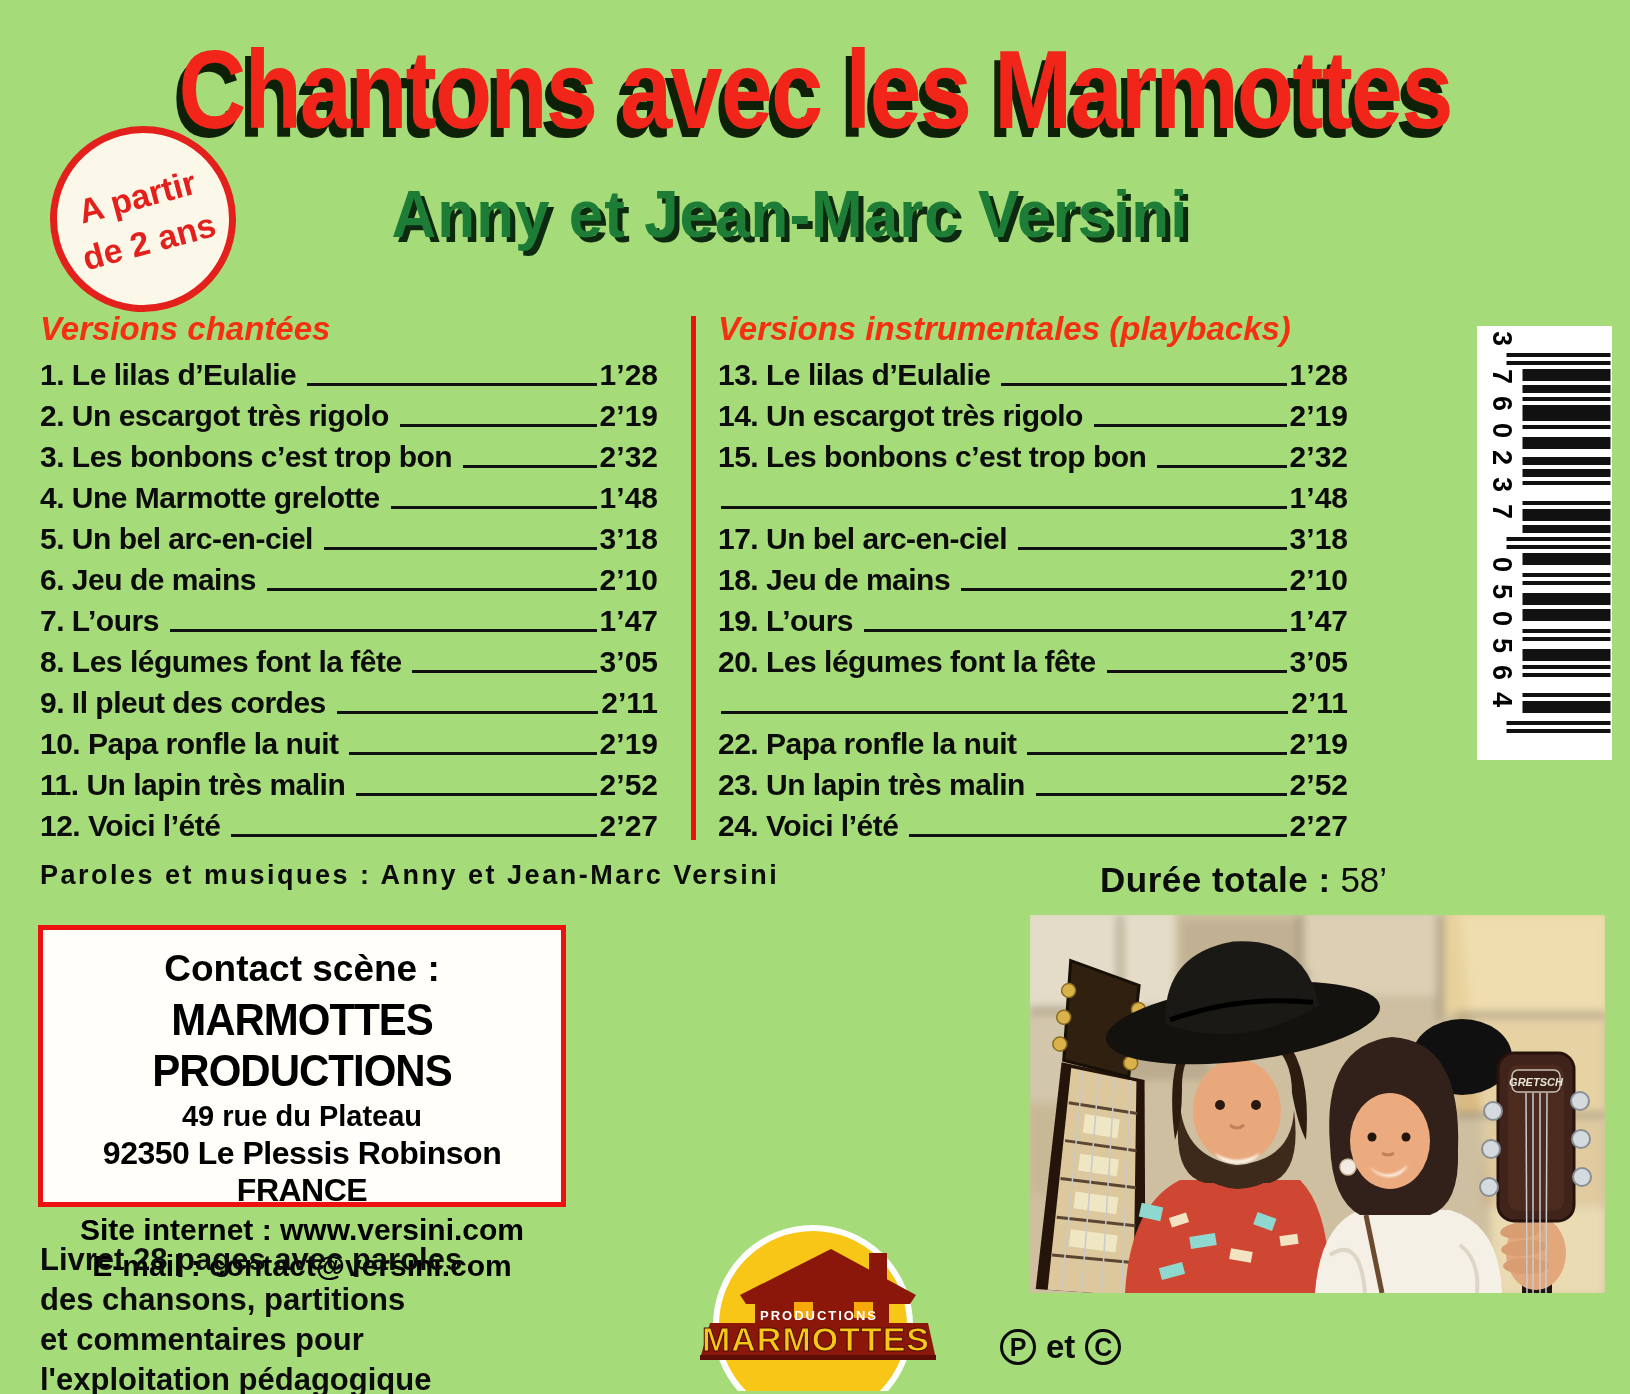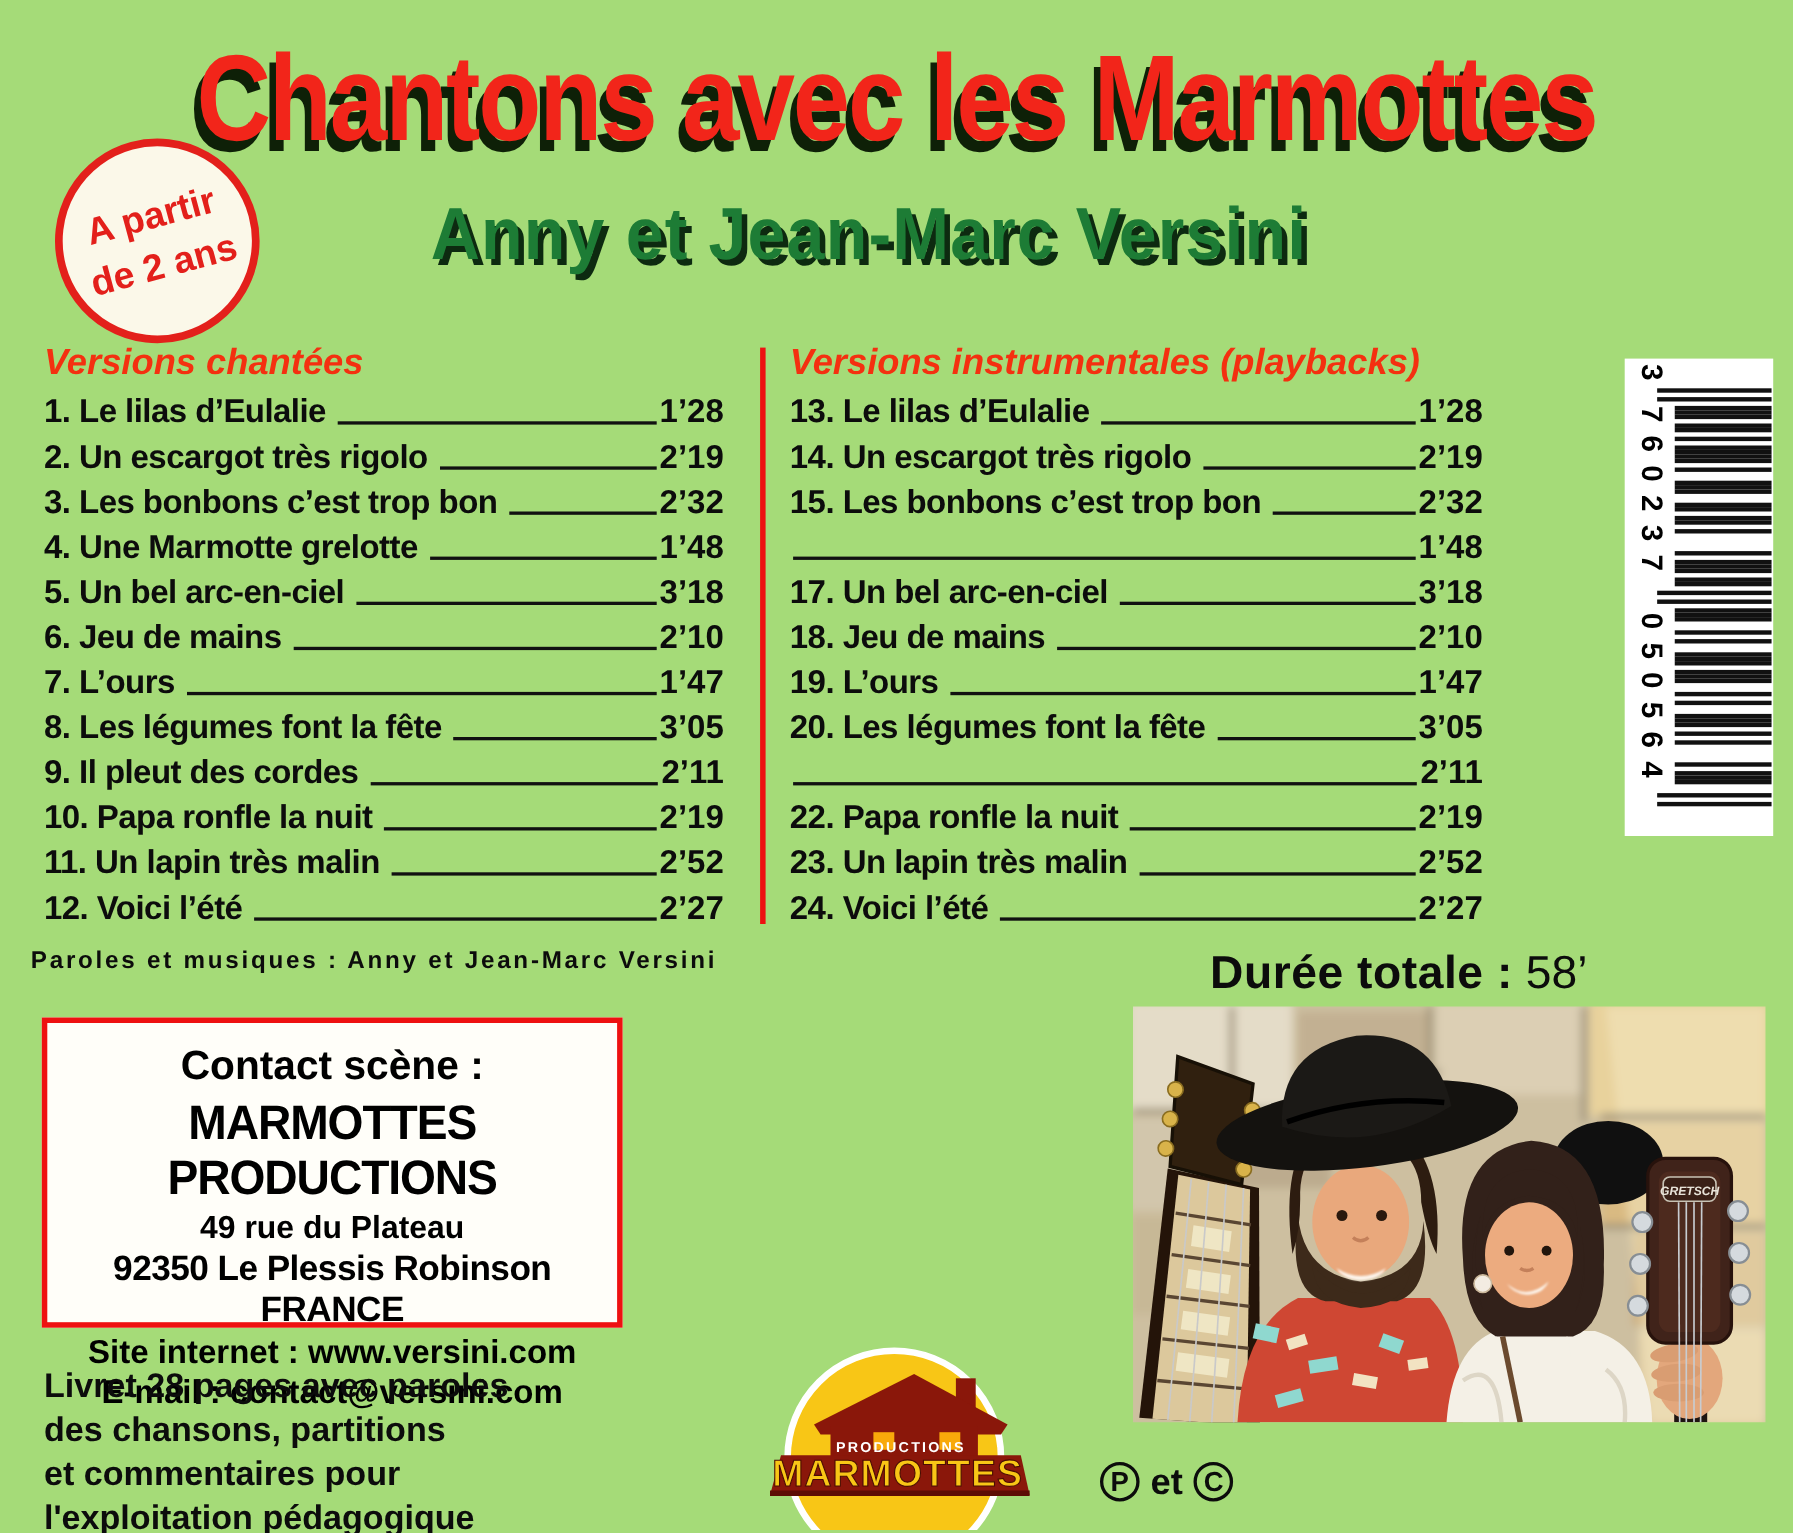--- a/index.html
+++ b/index.html
@@ -62,22 +62,22 @@
   .track-row{display:flex;align-items:flex-end;height:41px;}
   .t-label{white-space:pre;font-weight:bold;font-size:30px;letter-spacing:-0.5px;line-height:37px;color:#0c0c0c;}
   .leader{flex:1;border-bottom:3px solid #111;margin:0 3px 7px 3px;min-width:10px;}
   .t-time{font-weight:bold;font-size:30px;line-height:37px;color:#0c0c0c;}
   .divider{
     position:absolute;left:691px;top:316px;width:5px;height:524px;
     background:var(--divider-red,#ee1111);
   }
 
   
-  .credits{position:absolute;left:28px;top:860px;font-size:22px;font-weight:bold;color:#0c0c0c;letter-spacing:2.5px;white-space:nowrap;}
-  .duration{position:absolute;left:1100px;top:860px;font-size:42px;color:#0c0c0c;white-space:nowrap;}
+  .credits{position:absolute;left:40px;top:860px;font-size:27px;font-weight:bold;color:#0c0c0c;letter-spacing:2.5px;white-space:nowrap;}
+  .duration{position:absolute;left:1100px;top:860px;font-size:35px;color:#0c0c0c;white-space:nowrap;}
   .duration .dlab{font-weight:bold;letter-spacing:0.5px;}
   .duration .dval{font-weight:normal;}
 
   
   .barcode{position:absolute;left:1477px;top:326px;width:135px;height:434px;background:#fff;}
   .bc-inner{position:absolute;left:50%;top:50%;width:420px;height:131px;
     transform:translate(-50%,-50%) rotate(90deg);}
   .bc-bar{position:absolute;top:0;background:#111;}
   .bc-digits span{position:absolute;top:94px;font-weight:bold;font-size:27px;color:#000;
     font-family:"Liberation Sans",sans-serif;}

